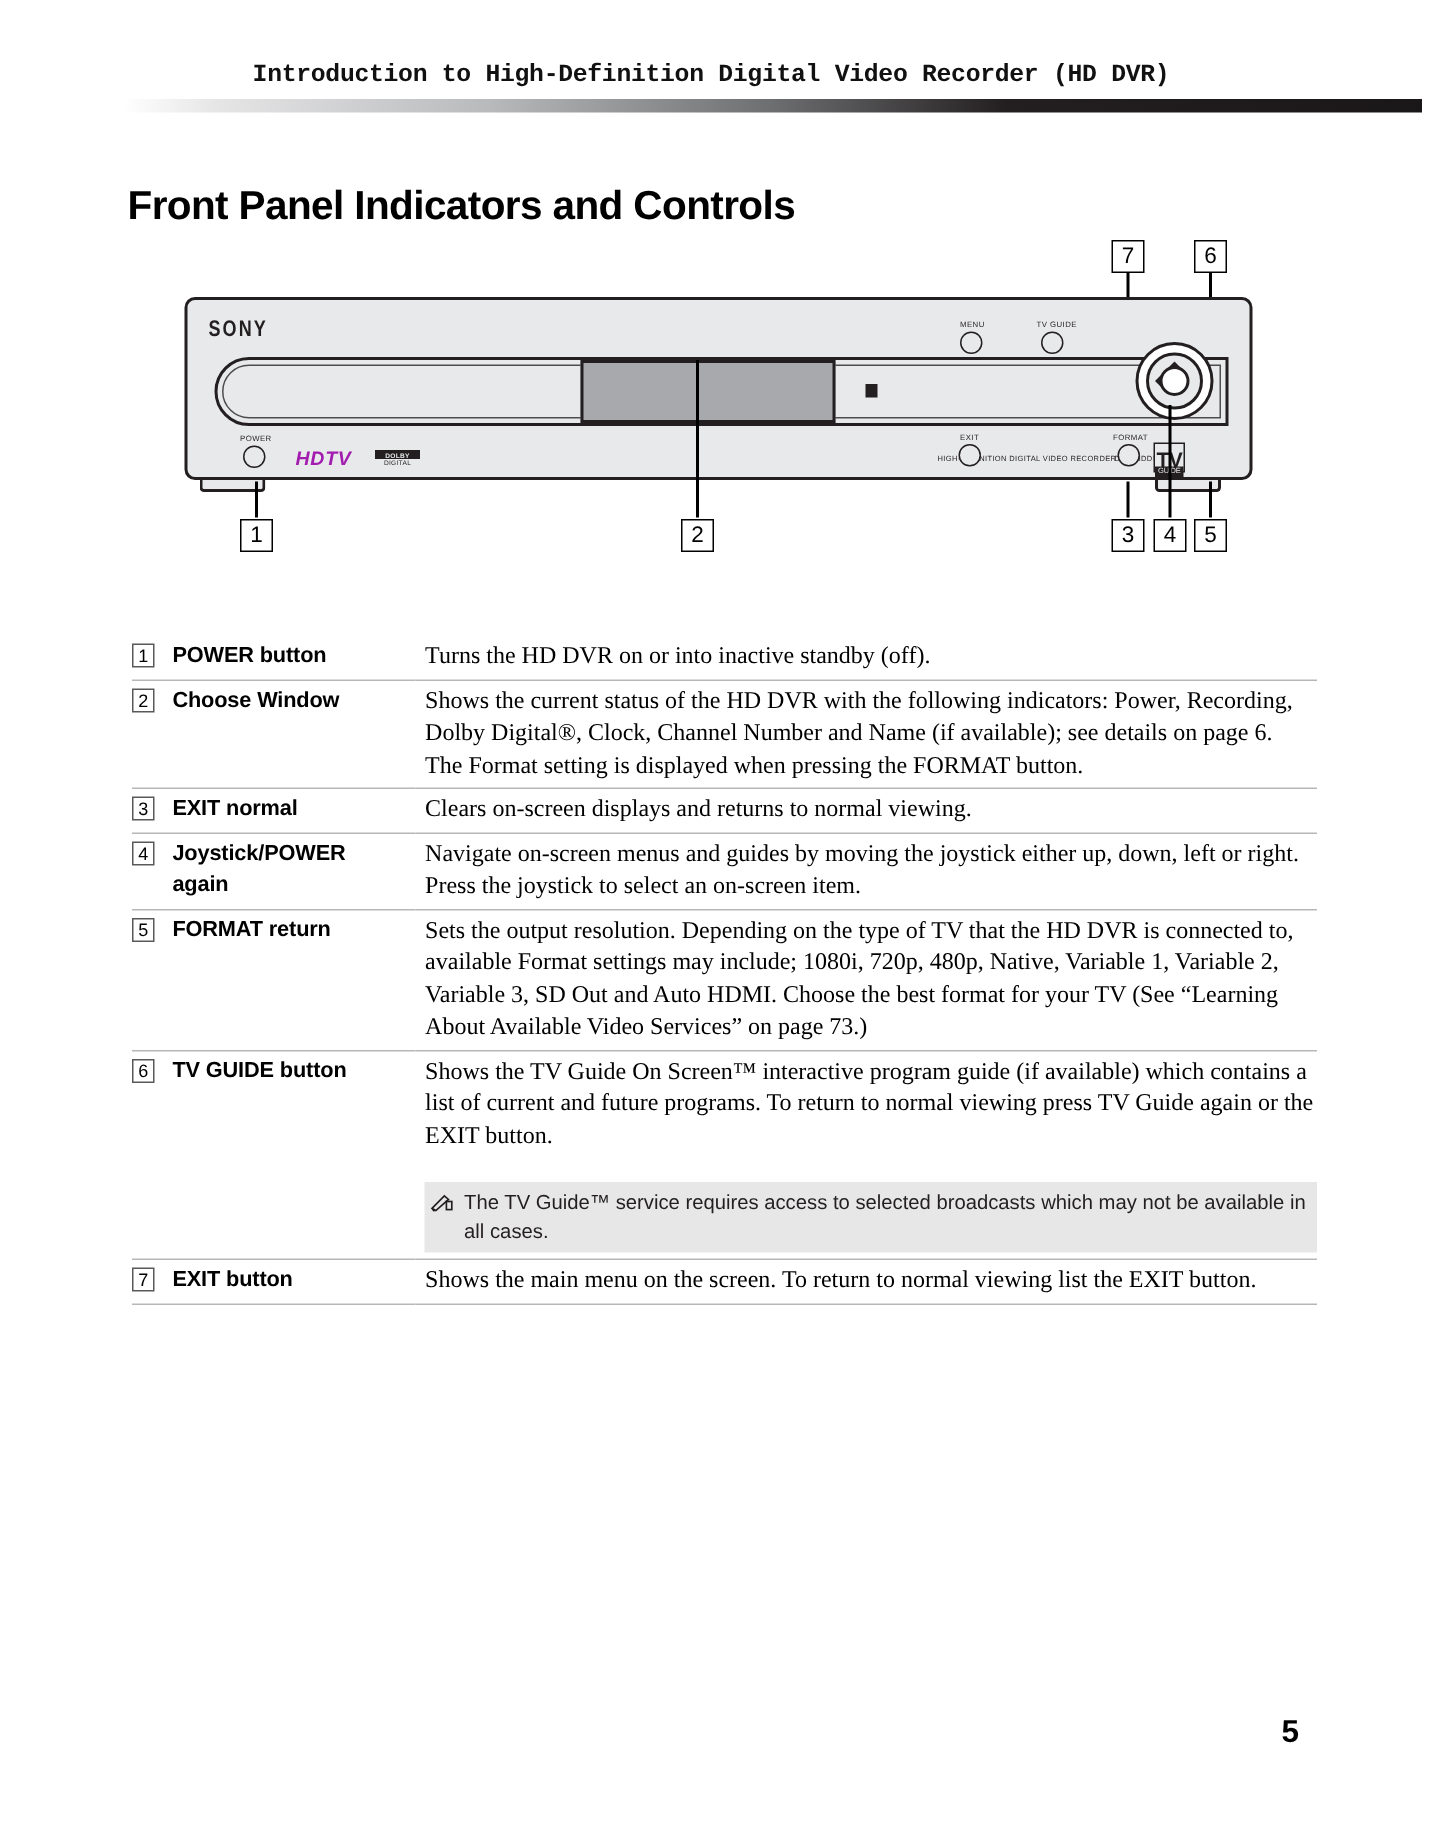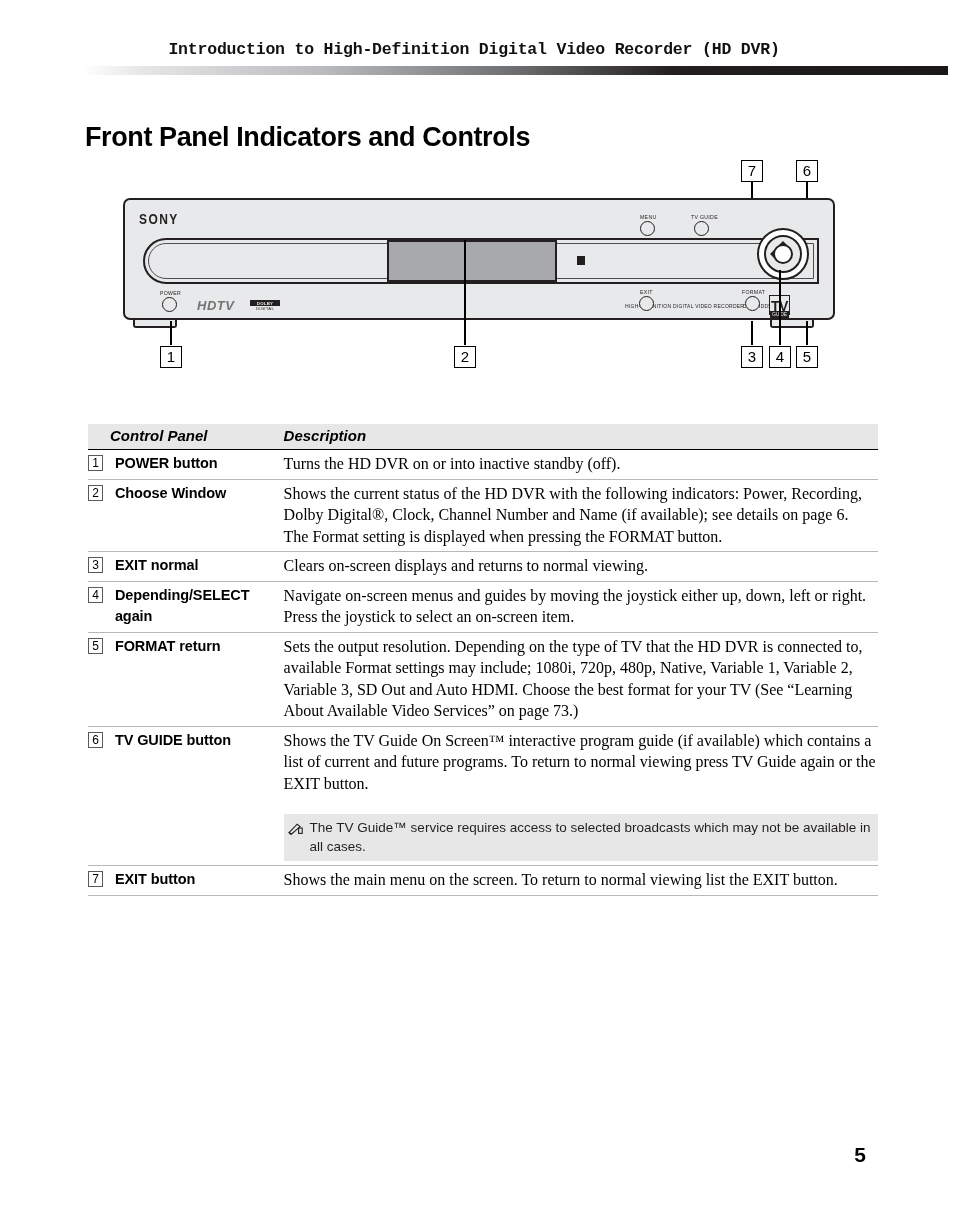--- a/index.html
+++ b/index.html
@@ -177,21 +177,21 @@
   }
   .hdtv-logo {
     position: absolute;
     left: 72px;
     top: 98px;
     font-family: "Liberation Sans", sans-serif;
     font-weight: bold;
     font-style: italic;
     font-size: 13px;
     letter-spacing: 0.5px;
-    color: #737373;
+    color: #a21caf;
     text-align: center;
   }
   .dolby-logo {
     position: absolute;
     left: 125px;
     top: 100px;
     width: 30px;
     text-align: center;
     font-family: "Liberation Sans", sans-serif;
     font-size: 4.4px;
@@ -496,28 +496,20 @@
 
   <div class="leader" style="left:779px; top:120px; height:76px;"></div>
   <div class="callout" style="left:769px; top:196px;">4</div>
 
   <div class="leader" style="left:806px; top:171px; height:25px;"></div>
   <div class="callout" style="left:796px; top:196px;">5</div>
 </div>
 
 <table class="spec-table">
   <tbody>
-    <tr class="thead-row">
-      <td colspan="2" class="th-cp">
-        <span class="th-label">Control Panel</span>
-      </td>
-      <td class="th-desc">
-        <span class="th-label">Description</span>
-      </td>
-    </tr>
 
     <tr class="row">
       <td class="col-num">
         <span class="num-box">1</span>
       </td>
       <td class="col-name">
         <span class="ctrl-name">POWER button</span>
       </td>
       <td class="col-desc">
         <div class="desc-text">
@@ -553,21 +545,21 @@
           <p> Clears on-screen displays and returns to normal viewing.</p>
         </div>
       </td>
     </tr>
 
     <tr class="row">
       <td class="col-num">
         <span class="num-box">4</span>
       </td>
       <td class="col-name">
-        <span class="ctrl-name">Depending/SELECT</span>
+        <span class="ctrl-name">Joystick/POWER</span>
         <span class="ctrl-name">again</span>
       </td>
       <td class="col-desc">
         <div class="desc-text">
           <p>Navigate on-screen menus and guides by moving the joystick either up, down, left or right. Press the joystick to select an on-screen item.</p>
         </div>
       </td>
     </tr>
 
     <tr class="row">

